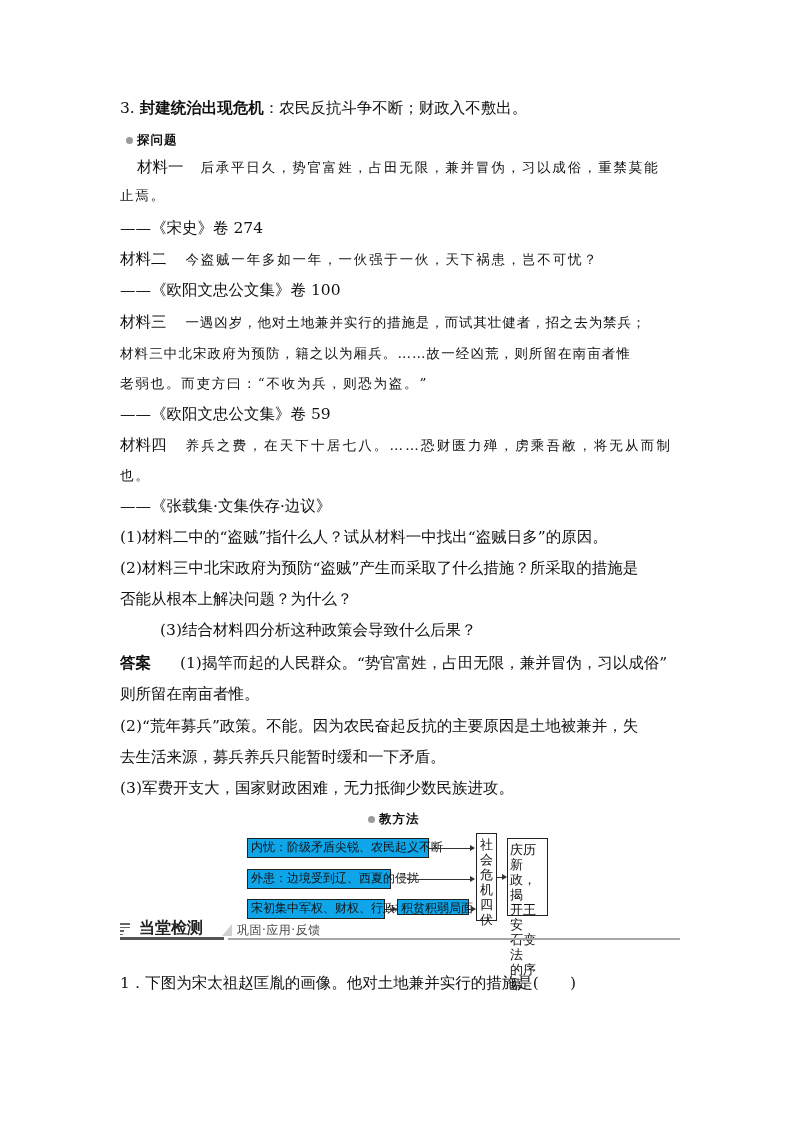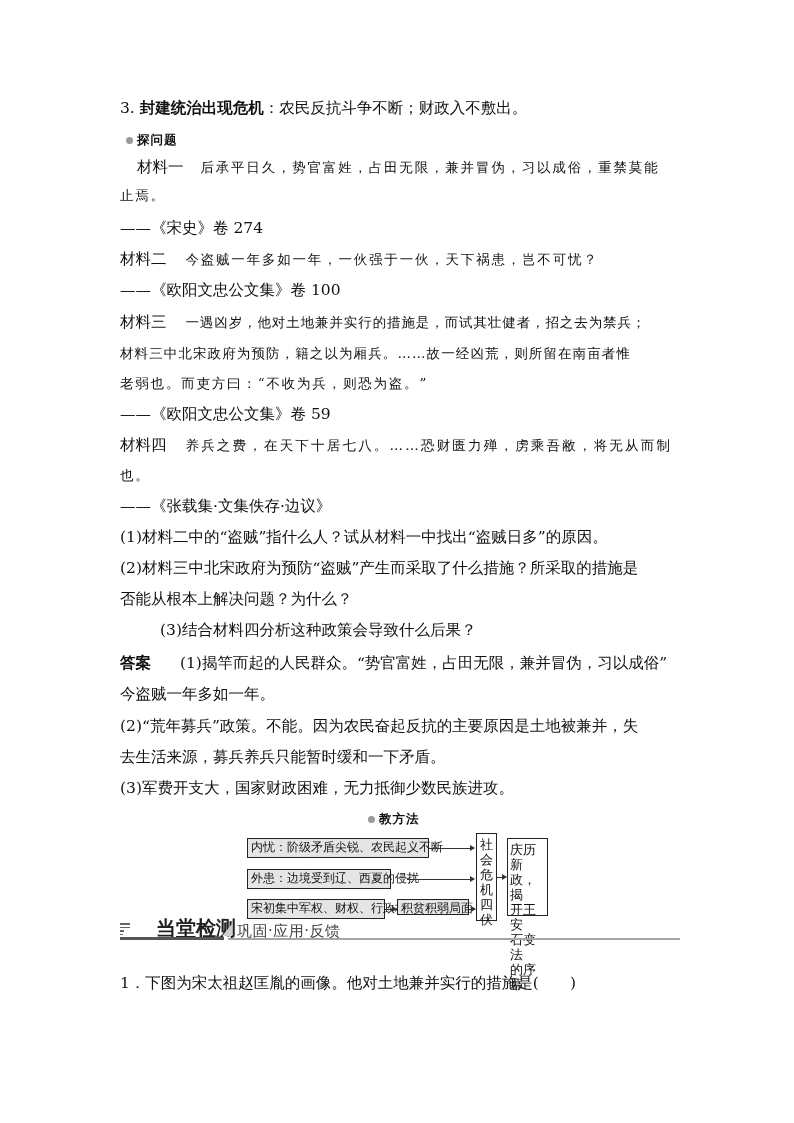--- a/index.html
+++ b/index.html
@@ -5,21 +5,21 @@
   html, body { margin: 0; padding: 0; background: #ffffff; }
   body { width: 794px; height: 1123px; position: relative; overflow: hidden;
          font-family: "DejaVu Serif", "Liberation Serif", serif; color: #111; }
   .abs { position: absolute; white-space: nowrap; }
   .line { font-size: 15.5px; line-height: 20px; }
   .small { font-size: 13.5px; letter-spacing: 1.8px; }
   .bold { font-weight: bold; font-family: "DejaVu Sans", "Liberation Sans", sans-serif; }
   .dot { display: inline-block; width: 7px; height: 7px; border-radius: 50%; background: #9a9a9a; margin-right: 4px; vertical-align: middle; }
   .sechead { font-size: 12.5px; font-weight: bold; font-family: "DejaVu Sans", "Liberation Sans", sans-serif; letter-spacing: 1px; }
   
-  .box { position: absolute; border: 1.2px solid #222; background: #e5e5e5; font-size: 12px; line-height: 15px; padding: 1px 3px; box-sizing: border-box; white-space: nowrap; }
+  .box { position: absolute; border: 1.2px solid #222; background: #0ea5e9; font-size: 12px; line-height: 15px; padding: 1px 3px; box-sizing: border-box; white-space: nowrap; }
   .vbox { position: absolute; border: 1.2px solid #222; background: #fff; font-size: 13px; line-height: 15px; text-align: center; box-sizing: border-box; padding-top: 3px; }
   .arrow { position: absolute; height: 1px; background: #333; }
   .arrow::after { content: ""; position: absolute; right: -1px; top: -3px; border-left: 5px solid #333; border-top: 3.5px solid transparent; border-bottom: 3.5px solid transparent; }
   .rule-dark { position: absolute; height: 3px; background: #555; }
   .rule-grey { position: absolute; height: 2px; background: #a6a6a6; }
 </style>
 </head>
 <body>
 
 <div class="abs line" style="left:120px; top:98px;">
@@ -61,21 +61,21 @@
 
 <div class="abs line" style="left:120px; top:527px;">(1)材料二中的“盗贼”指什么人？试从材料一中找出“盗贼日多”的原因。</div>
 <div class="abs line" style="left:120px; top:558px;">(2)材料三中北宋政府为预防“盗贼”产生而采取了什么措施？所采取的措施是</div>
 <div class="abs line" style="left:120px; top:589px;">否能从根本上解决问题？为什么？</div>
 <div class="abs line" style="left:120px; top:620px;margin-left:40px;">(3)结合材料四分析这种政策会导致什么后果？</div>
 
 <div class="abs line" style="left:120px; top:653px;">
   <span class="bold">答案</span>
   <span style="margin-left:24px;">(1)揭竿而起的人民群众。“势官富姓，占田无限，兼并冒伪，习以成俗”</span>
 </div>
-<div class="abs line" style="left:120px; top:684px;">今盗贼一年多如一年。</div>
+<div class="abs line" style="left:120px; top:684px;">则所留在南亩者惟。</div>
 <div class="abs line" style="left:120px; top:716px;">(2)“荒年募兵”政策。不能。因为农民奋起反抗的主要原因是土地被兼并，失</div>
 <div class="abs line" style="left:120px; top:747px;">去生活来源，募兵养兵只能暂时缓和一下矛盾。</div>
 <div class="abs line" style="left:120px; top:778px;">(3)军费开支大，国家财政困难，无力抵御少数民族进攻。</div>
 
 <div class="abs sechead" style="left:368px; top:811px;">
   <span class="dot"></span><span>教方法</span>
 </div>
 
 <div>
   <div class="box" style="left:247px; top:838px; width:182px; height:20px;">内忧：阶级矛盾尖锐、农民起义不断</div>
@@ -108,20 +108,20 @@
   </div>
 </div>
 
 <div>
   <div class="abs" style="left:120px; top:923px; width:10px; height:12px;">
     <div style="height:1.5px;background:#666;margin-bottom:2px;width:10px;"></div>
     <div style="height:1.5px;background:#666;margin-bottom:2px;width:10px;"></div>
     <div style="height:1.5px;background:#666;margin-bottom:2px;width:4px;"></div>
     <div style="height:1.5px;background:#666;width:3px;"></div>
   </div>
-  <div class="abs bold" style="left:156px; top:918px; font-size:20px; line-height:20px; color:#222;">当堂检测</div>
+  <div class="abs bold" style="left:139px; top:918px; font-size:16px; line-height:20px; color:#222;">当堂检测</div>
   <div class="abs" style="left:222px; top:924px; width:0; height:0; border-left:10px solid transparent; border-bottom:12px solid #d0d0d0;"></div>
-  <div class="abs" style="left:237px; top:922px; font-size:15px; color:#444; font-family:'DejaVu Sans',sans-serif; letter-spacing:0.5px;">巩固·应用·反馈</div>
+  <div class="abs" style="left:237px; top:922px; font-size:12px; color:#444; font-family:'DejaVu Sans',sans-serif; letter-spacing:0.5px;">巩固·应用·反馈</div>
   <div class="rule-dark" style="left:120px; top:937px; width:104px;"></div>
   <div class="rule-grey" style="left:228px; top:938px; width:452px;"></div>
 </div>
 
 <div class="abs line" style="left:120px; top:973px;">1．下图为宋太祖赵匡胤的画像。他对土地兼并实行的措施是(　　)</div>
 
 </body></html>

